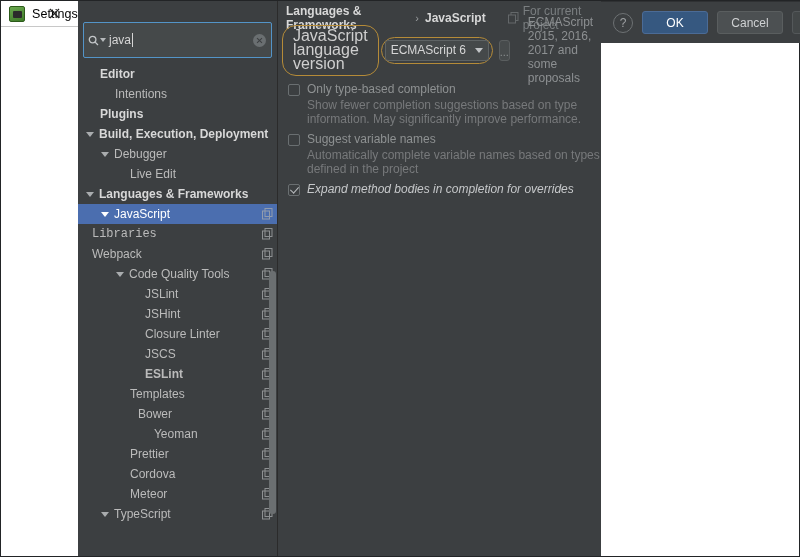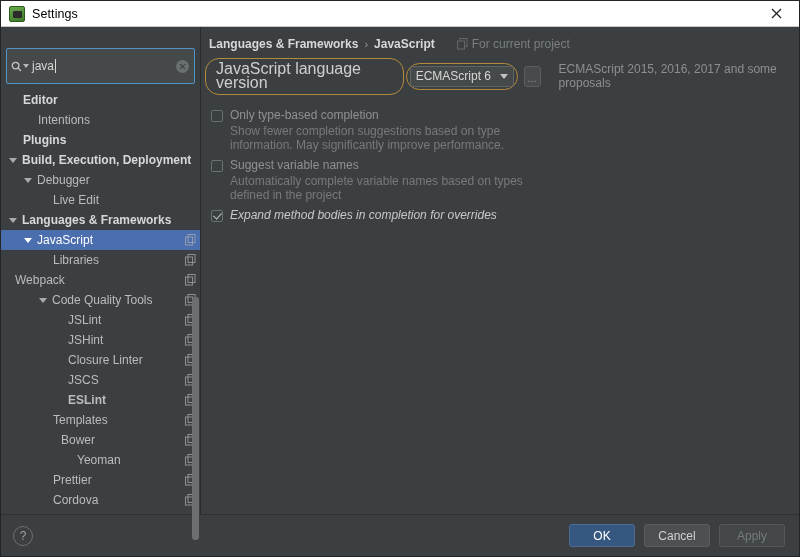--- a/index.html
+++ b/index.html
@@ -7,21 +7,21 @@
     width: 800px; height: 557px;
     overflow: hidden;
     font-family: "Liberation Sans", sans-serif;
     background: #3c3f41;
   }
   .window {
     position: relative;
     width: 800px; height: 557px;
     background: #ffffff;
     border: 1px solid #222426;
-    display: flex; flex-direction: column;
+    display: flex; flex-direction: row;
   }
 
   
   .titlebar {
     height: 26px;
     background: #ffffff;
     border-bottom: 1px solid #c8c8c8;
     display: flex; align-items: center;
     flex: 0 0 26px;
     position: relative;
@@ -324,21 +324,21 @@
           <div class="tree-row sel" style="padding-left: 23px;">
             <span class="tw"></span>
             <span class="tree-label">JavaScript</span>
             <span class="mod-icon">
               <svg width="11" height="12" viewBox="0 0 11 12">
                 <rect x="3" y="0.5" width="7" height="8" fill="none" stroke="#a9acae" stroke-width="1"></rect>
                 <rect x="0.5" y="3" width="7" height="8" fill="none" stroke="#a9acae" stroke-width="1"></rect>
               </svg>
             </span>
           </div>
-          <div class="tree-row" style="padding-left: 38px;">
+          <div class="tree-row" style=" font-family: Liberation Mono, monospace;">
             <span class="tw-spacer"></span>
             <span class="tree-label">Libraries</span>
             <span class="mod-icon">
               <svg width="11" height="12" viewBox="0 0 11 12">
                 <rect x="3" y="0.5" width="7" height="8" fill="none" stroke="#a9acae" stroke-width="1"></rect>
                 <rect x="0.5" y="3" width="7" height="8" fill="none" stroke="#a9acae" stroke-width="1"></rect>
               </svg>
             </span>
           </div>
           <div class="tree-row" style="">

